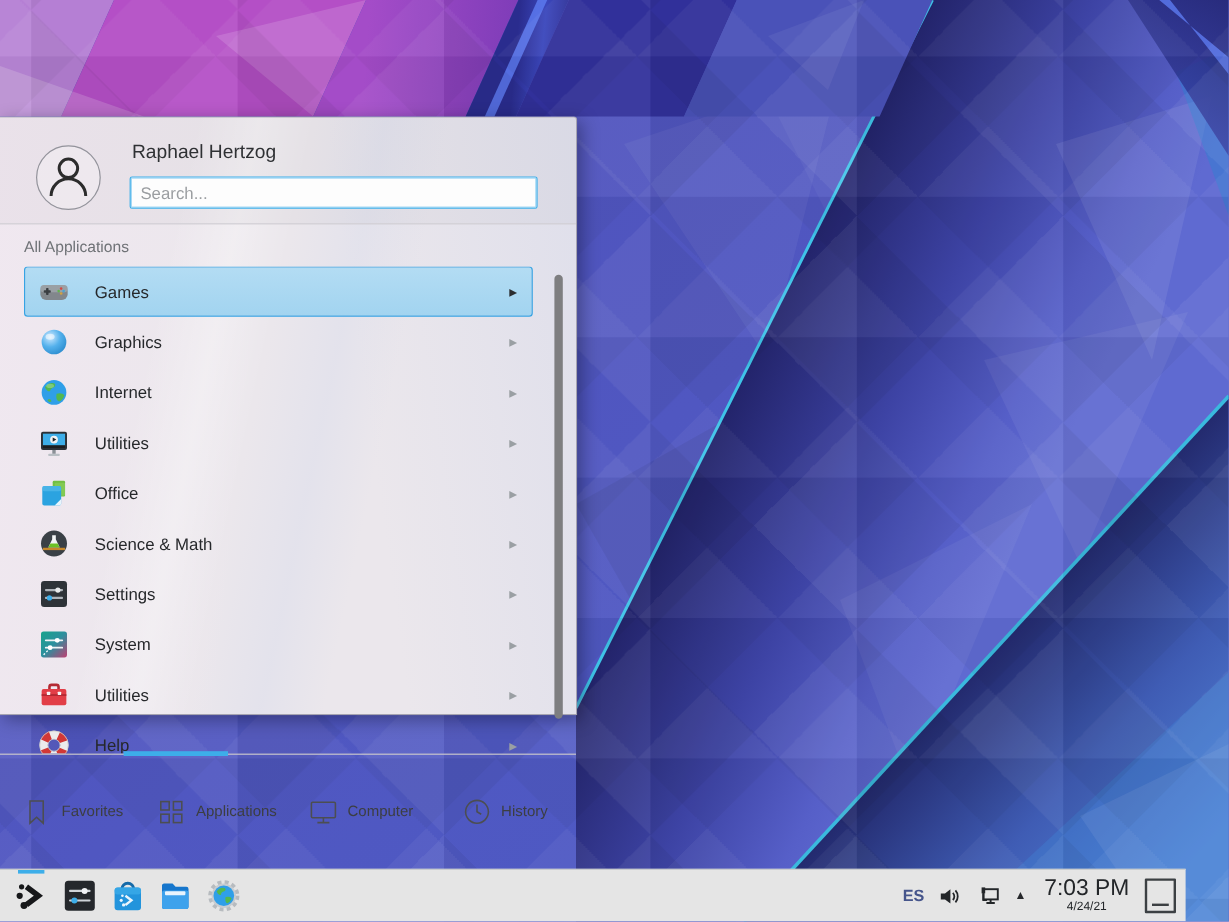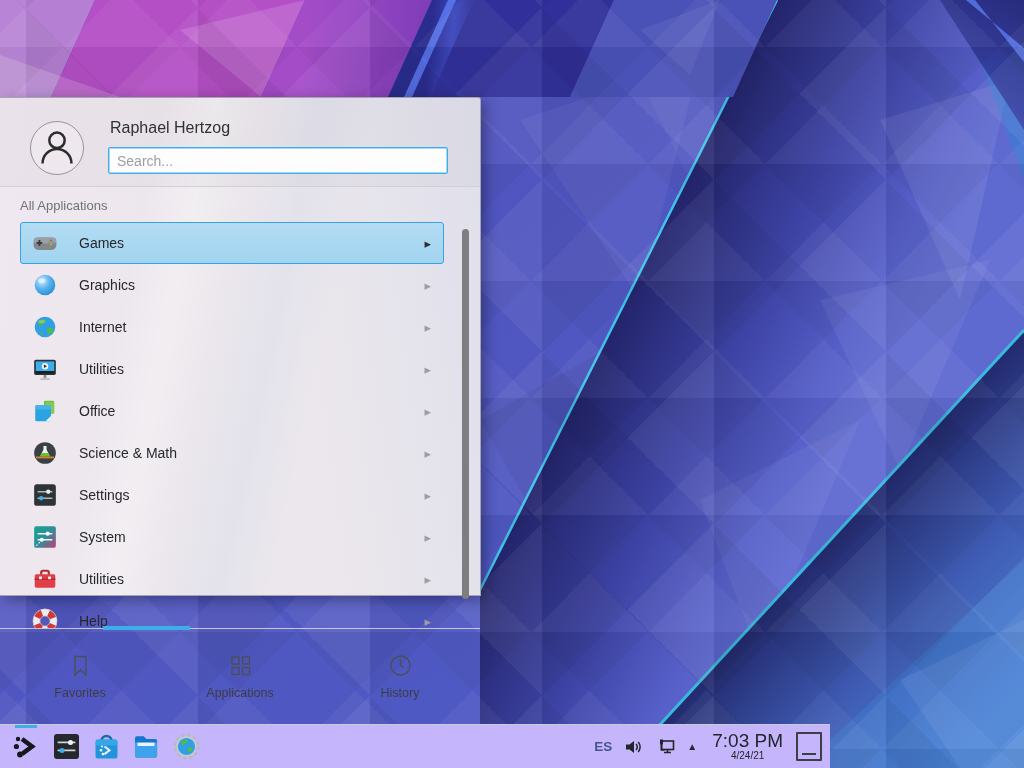--- a/index.html
+++ b/index.html
@@ -52,28 +52,28 @@
     font-size:13px; color:#9a9fa3; }
   .app-row.selected .app-arrow { color:#2b2d30; }
 
   .scrollbar { position:absolute; left:462px; top:131px; width:7px; height:370px;
     border-radius:4px; background:#7e7e80; }
 
   .tabsep { position:absolute; left:0; top:530px; width:100%; height:1px; background:#c8c5cb; }
   .tabindicator { position:absolute; left:103px; top:528px; width:87px; height:4px; background:#3daee9; }
 
   .tabbar { position:absolute; left:0; top:534px; width:100%; height:88px; display:flex; }
-  .tab { flex:1 1 0; display:flex; flex-direction:column; align-items:center; justify-content:center;
+  .tab { flex:1 1 0; display:flex; flex-direction:row; align-items:center; justify-content:center;
     gap:7px; cursor:default; }
   .tab svg { width:27px; height:27px; stroke:#4c4e51; stroke-width:1.3; fill:none; }
   .tab-label { font-size:12.5px; color:#3c3e41; }
 
   
-  .taskbar { position:absolute; left:0; top:724px; width:830px; height:44px;
-    background:#c4b5fd; border-top:1px solid #c9cccd; display:flex; align-items:center; }
+  .taskbar { position:absolute; left:0; top:724px; width:988px; height:44px;
+    background:#e5e5e5; border-top:1px solid #c9cccd; display:flex; align-items:center; }
   .tb-left { display:flex; align-items:center; height:100%; padding-left:6px; }
   .tb-cell { position:relative; width:40px; height:44px; display:flex; align-items:center;
     justify-content:center; }
   .tb-cell svg { width:31px; height:31px; display:block; }
   .tb-active-bar { position:absolute; left:9px; top:0; width:22px; height:3px; background:#3daee9; }
   .tb-right { margin-left:auto; display:flex; align-items:center; height:100%; padding-right:8px; gap:9px; }
   .kbd-layout { font-size:13.5px; font-weight:bold; color:#46558b; padding:0 2px; }
   .tray-ic svg { width:22px; height:22px; display:block; }
   .tray-caret { font-size:10px; color:#26282b; padding:0 2px; }
   .clock { text-align:center; color:#232629; line-height:1.04; padding:0 4px; }
@@ -350,20 +350,27 @@
         <svg viewBox="0 0 27 27">
           <rect x="5" y="5" width="7" height="7"></rect>
             <rect x="15.5" y="5" width="7" height="7"></rect>
           <rect x="5" y="15.5" width="7" height="7"></rect>
             <rect x="15.5" y="15.5" width="7" height="7"></rect>
           </svg>
         <span class="tab-label">Applications</span>
       </div>
       <div class="tab">
         <svg viewBox="0 0 27 27">
+          <rect x="3.5" y="5.5" width="20" height="13" rx="1"></rect>
+          <path d="M13.5 18.5 v3.5 M8.5 22.5 h10"></path>
+          </svg>
+        <span class="tab-label">Computer</span>
+      </div>
+      <div class="tab">
+        <svg viewBox="0 0 27 27">
           <circle cx="13.5" cy="13.5" r="9.5"></circle>
             <path d="M13.5 7.5 v6 l3.5 2"></path>
           </svg>
         <span class="tab-label">History</span>
       </div>
     </div>
   </div>
 
   <div class="taskbar">
     <div class="tb-left">

